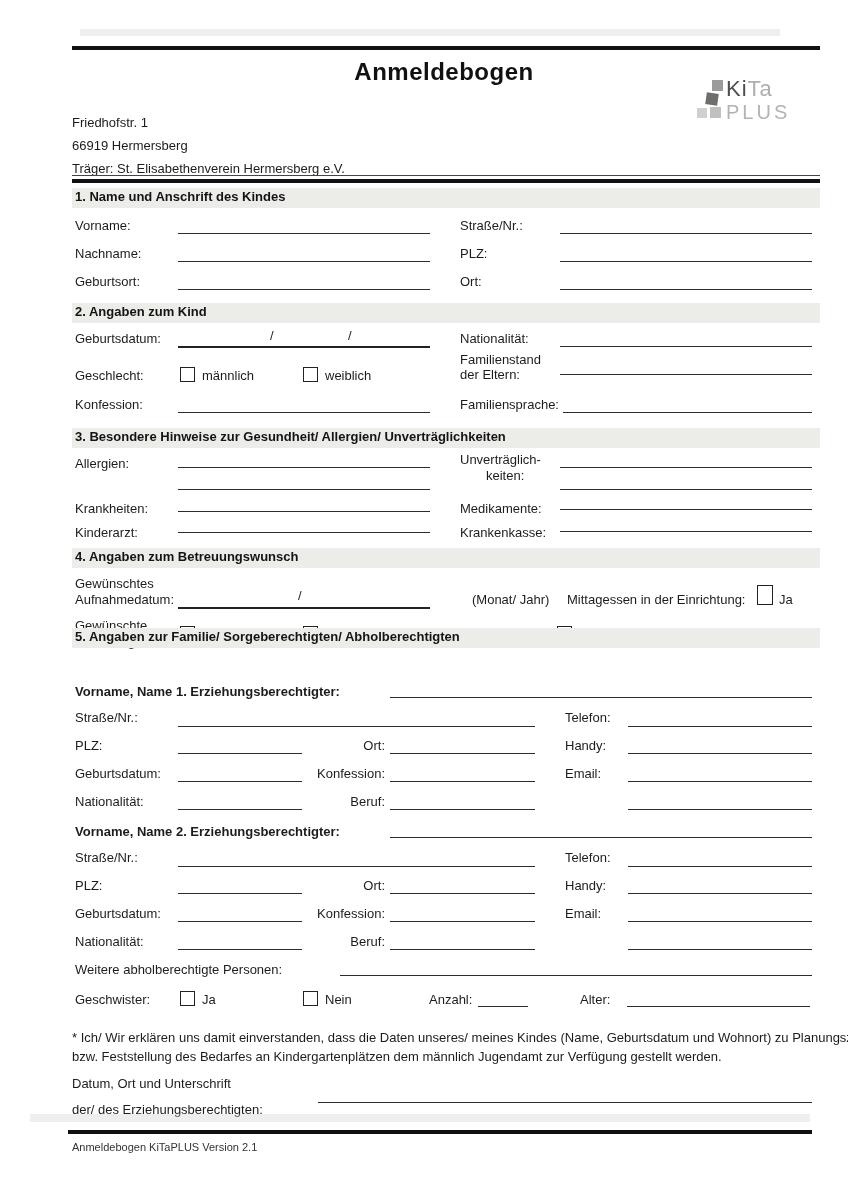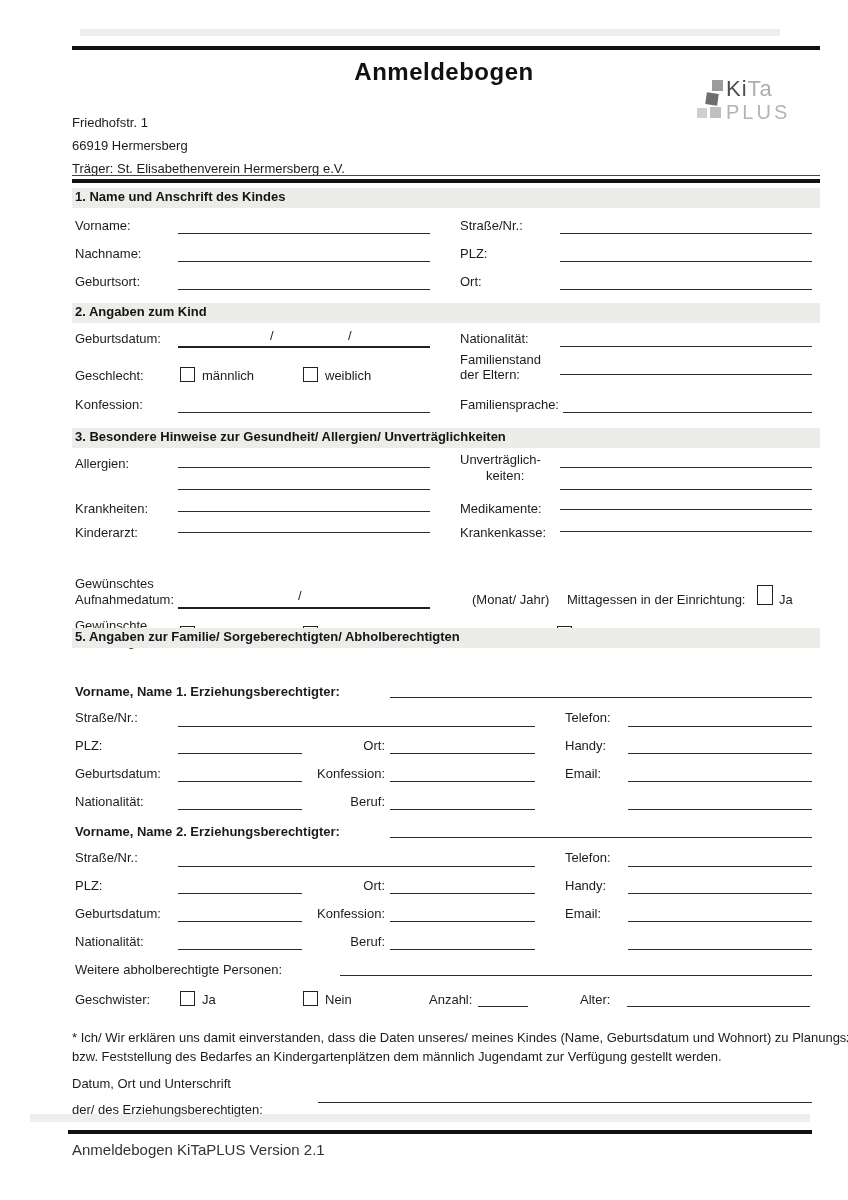--- a/index.html
+++ b/index.html
@@ -15,21 +15,21 @@
        font-weight:bold;font-size:13px;line-height:18px;padding-left:3px;box-sizing:border-box;color:#141414;}
   .rule{position:absolute;background:#111;}
   .smudge{position:absolute;background:#cfcfcc;opacity:.35;}
   .title{position:absolute;left:40px;top:58px;width:808px;text-align:center;
          font-size:24px;font-weight:bold;letter-spacing:.5px;color:#111;}
   .logo{position:absolute;left:688px;top:76px;width:130px;height:62px;}
   .logo .sq{position:absolute;}
   .logo-line1{position:absolute;left:38px;top:0;font-size:22px;letter-spacing:1px;}
   .logo-line2{position:absolute;left:38px;top:25px;font-size:20px;letter-spacing:3px;color:#b3b3b0;}
   .ki{color:#4d4d4d;} .ta{color:#aeaeac;}
-  .ftr{position:absolute;font-size:15px;color:#333;}
+  .ftr{position:absolute;font-size:11px;color:#333;}
   .slash{position:absolute;font-size:13px;color:#1c1c1c;}
 </style>
 </head>
 <body>
 
 <div class="page">
 
   <div class="smudge" style="left:80px;top:29px;width:700px;height:7px;"></div>
   <div class="rule" style="left:72px;top:46px;width:748px;height:4px;"></div>
   <div class="title">Anmeldebogen</div>
@@ -100,20 +100,21 @@
 
   <div class="lb" style="left:460px;top:452px;">Unverträglich-</div>
   <div class="lb" style="left:460px;top:468px;margin-left:26px;">keiten:</div>
   <div class="fl" style="left:560px;top:467px;width:252px;"></div>
   <div class="fl" style="left:560px;top:489px;width:252px;"></div>
   <div class="lb" style="left:460px;top:501px;">Medikamente:</div>
   <div class="fl" style="left:560px;top:509px;width:252px;"></div>
   <div class="lb" style="left:460px;top:525px;">Krankenkasse:</div>
   <div class="fl" style="left:560px;top:531px;width:252px;"></div>
 
+  <div class="sec" style="top:548px;">4. Angaben zum Betreuungswunsch</div>
   <div class="lb" style="left:75px;top:576px;">Gewünschtes</div>
   <div class="lb" style="left:75px;top:592px;">Aufnahmedatum:</div>
   <div class="slash" style="left:298px;top:588px;">/</div>
   <div class="fl fl2" style="left:178px;top:607px;width:252px;"></div>
   <div class="lb" style="left:443px;top:592px;margin-left:29px;">(Monat/ Jahr)</div>
   <div class="lb" style="left:567px;top:592px;">Mittagessen in der Einrichtung:</div>
   <div class="cb" style="left:757px;top:585px;width:14px;height:18px;"></div>
   <div class="lb" style="left:779px;top:592px;">Ja</div>
 
   <div class="lb" style="left:75px;top:618px;">Gewünschte</div>

